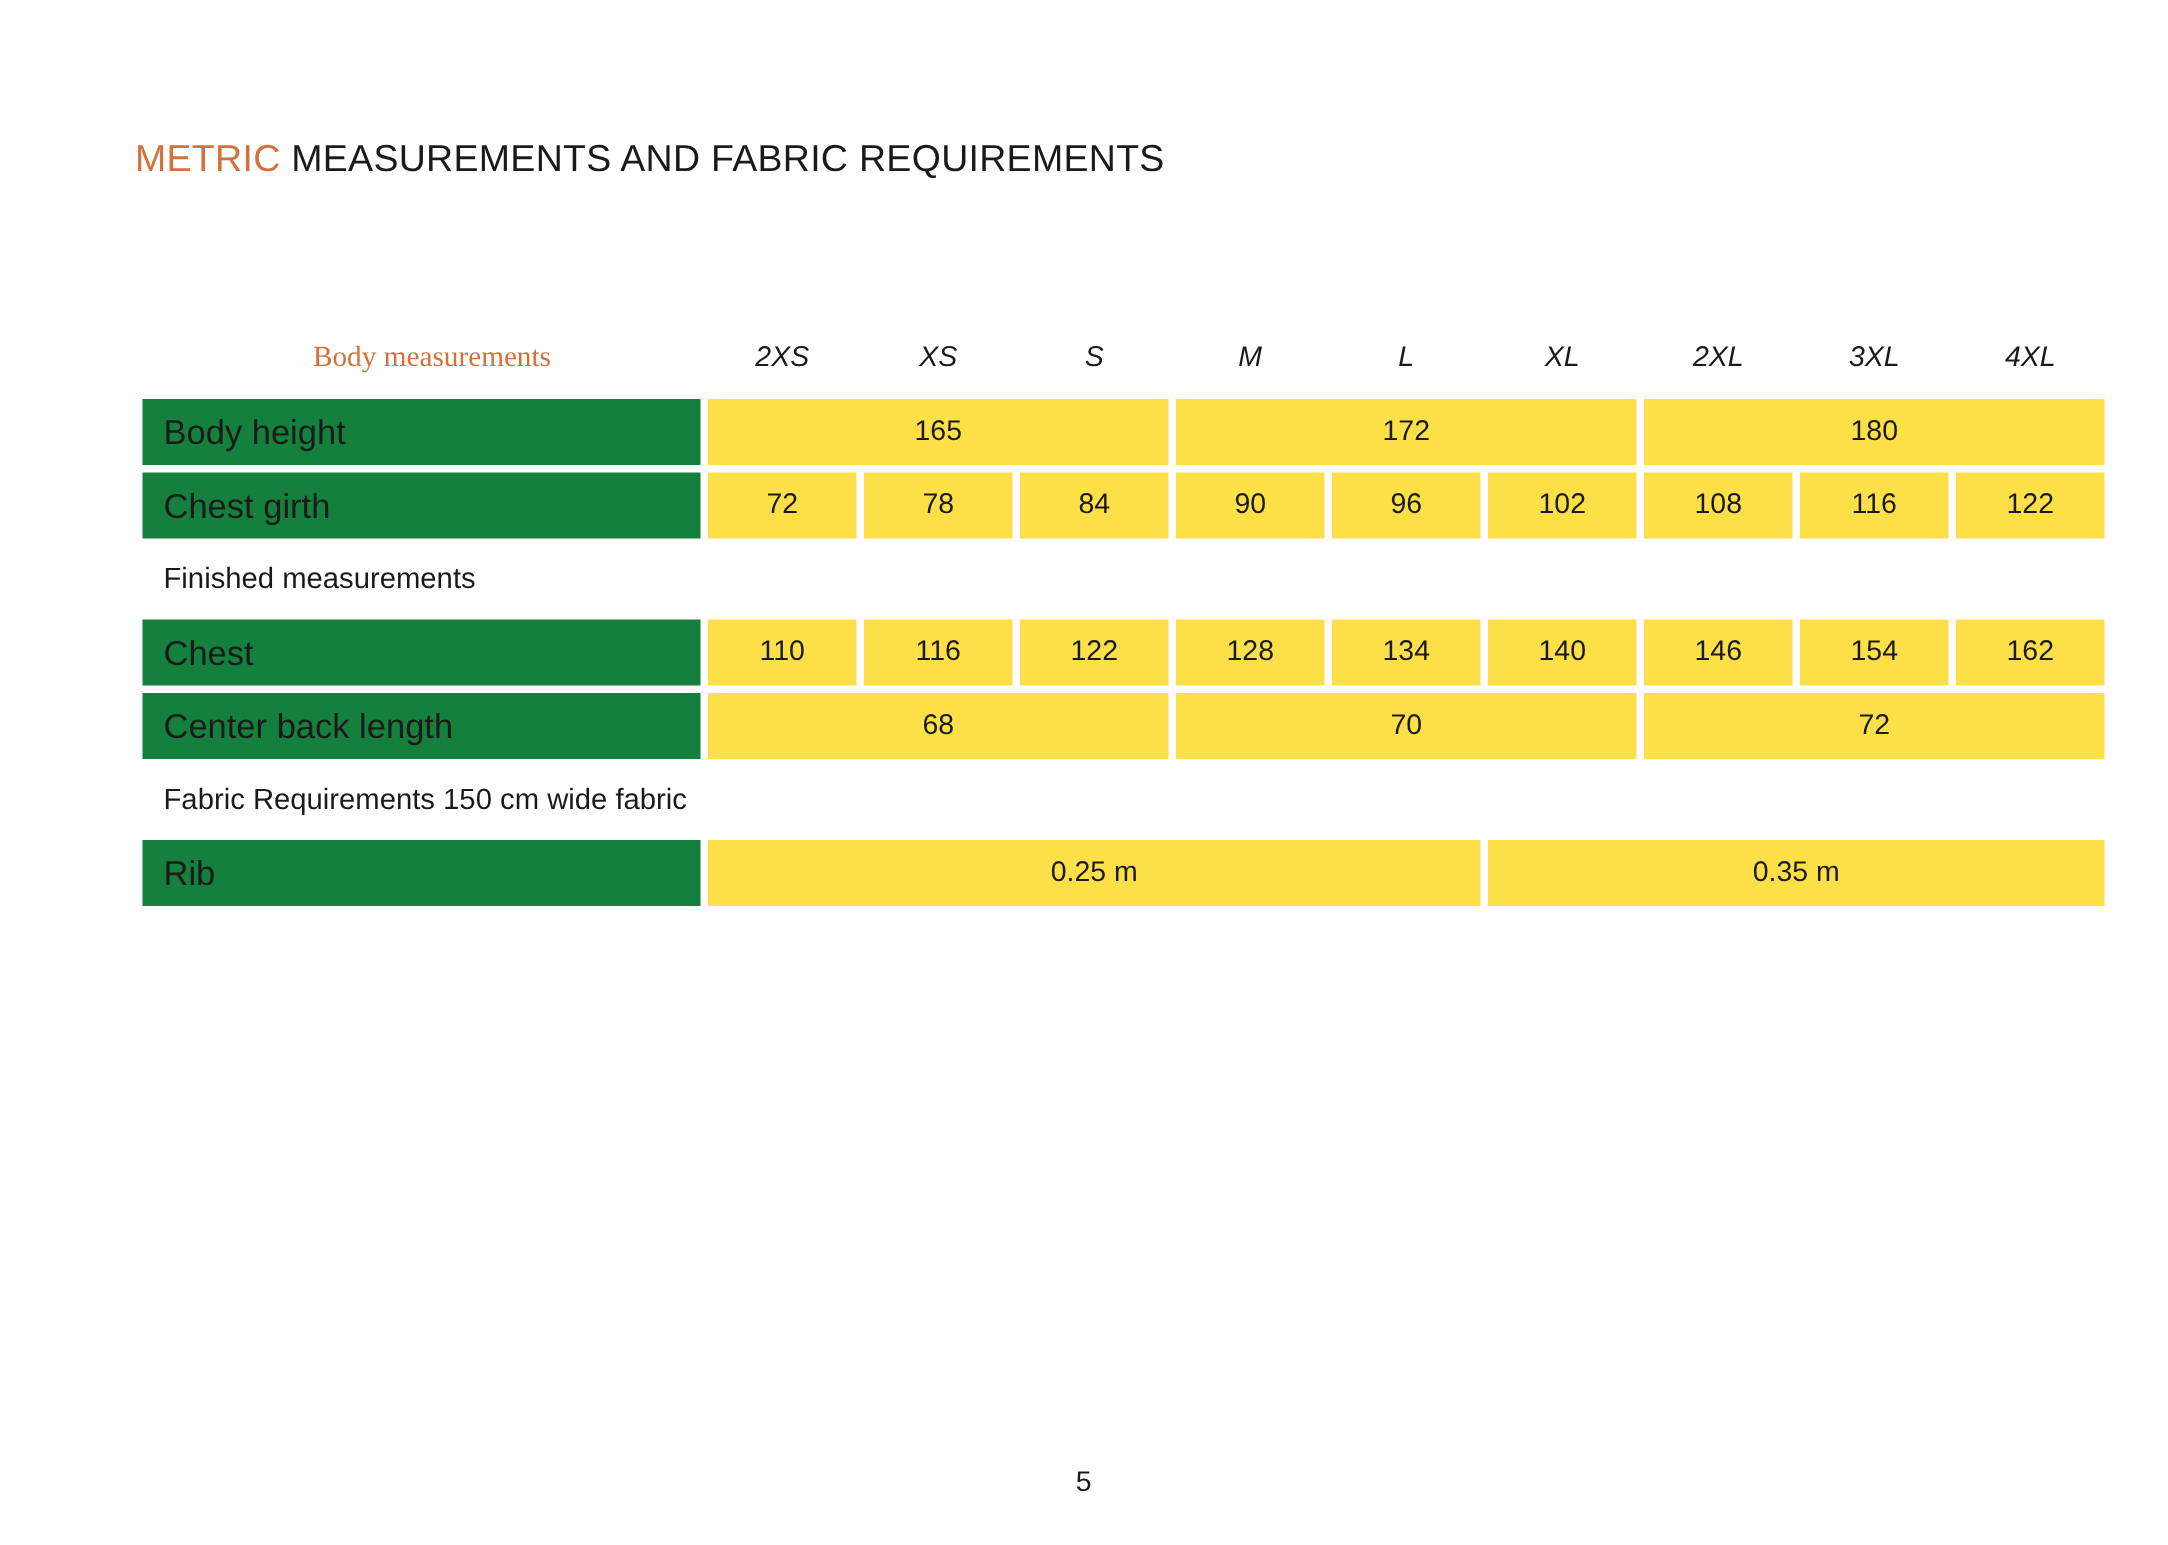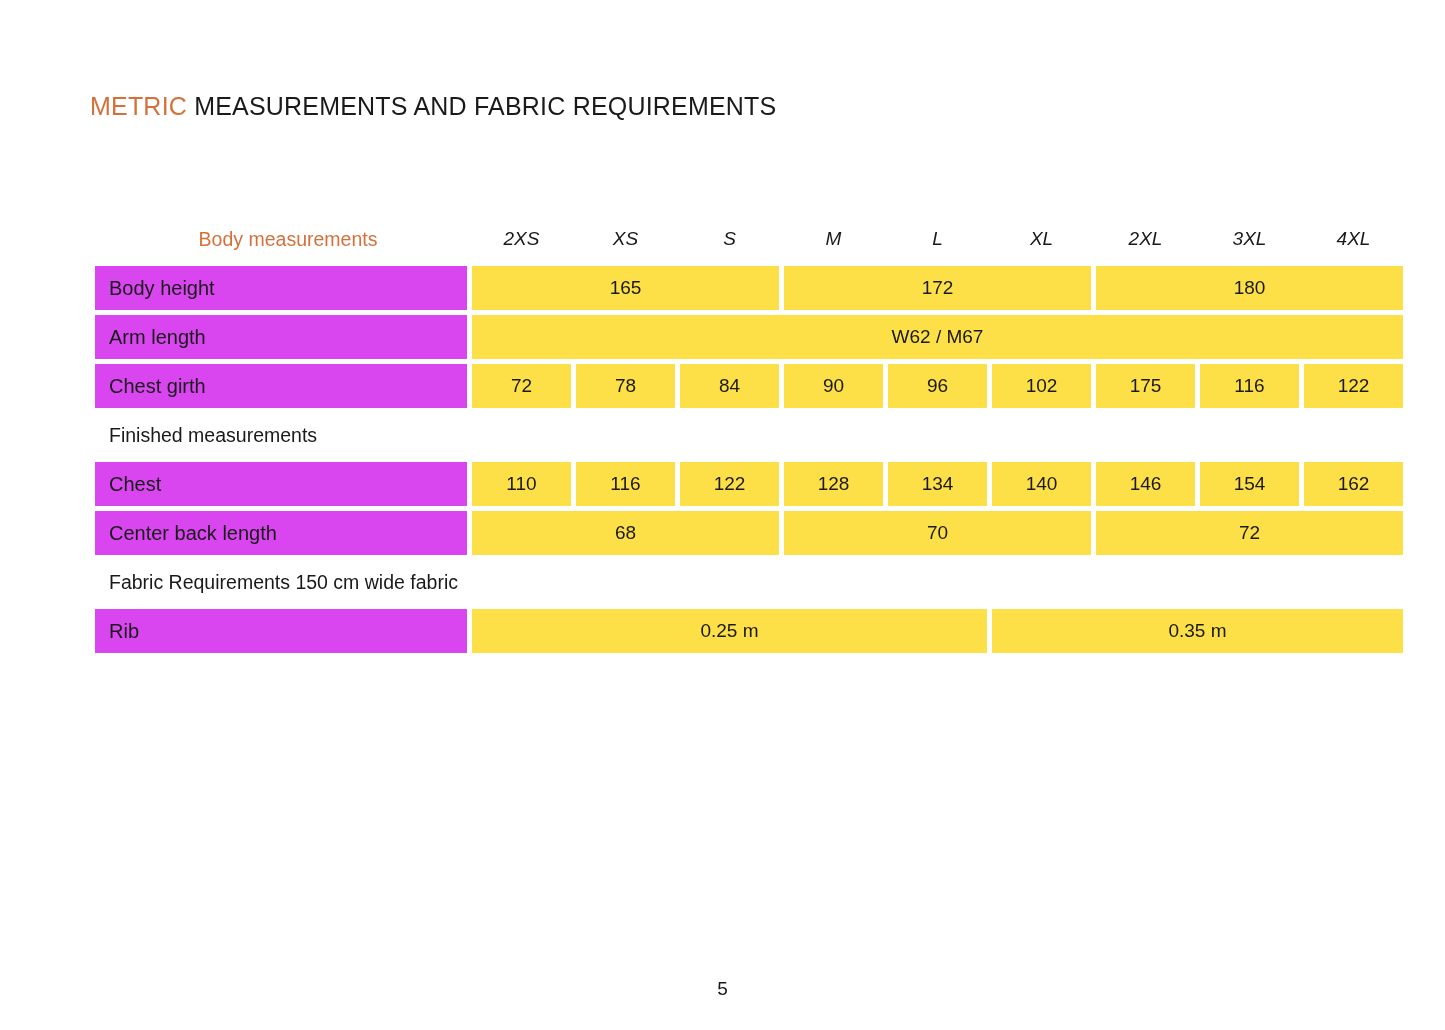--- a/index.html
+++ b/index.html
@@ -66,32 +66,33 @@
   
   col.label { width: 372px; }
   col.size  { width: 99px; }
 
   .hdr-label {
     color: #d4713b;
     text-align: left;
     padding-left: 14px !important;
     font-size: 19.5px;
     background: transparent;
+    font-family: Liberation Serif, serif;
   }
   .hdr-size {
     color: #1a1a1a;
     background: transparent;
     font-size: 19px;
     font-style: italic;
   }
   .rowlabel {
-    background: #d946ef;
+    background: #15803d;
     text-align: left !important;
     padding-left: 14px !important;
-    font-size: 20px;
+    font-size: 23px;
     color: #1a1a1a;
   }
   .cell {
     background: #fde047;
     color: #1a1a1a;
     font-size: 19px;
   }
   .section-title {
     background: transparent !important;
     text-align: left !important;
@@ -149,32 +150,28 @@
           <th class="hdr-size">3XL</th>
           <th class="hdr-size">4XL</th>
         </tr>
         <tr>
           <td class="rowlabel">Body height</td>
           <td class="cell" colspan="3">165</td>
           <td class="cell" colspan="3">172</td>
           <td class="cell" colspan="3">180</td>
         </tr>
         <tr>
-          <td class="rowlabel">Arm length</td>
-          <td class="cell" colspan="9">W62  /  M67</td>
-        </tr>
-        <tr>
           <td class="rowlabel">Chest girth</td>
           <td class="cell">72</td>
           <td class="cell">78</td>
           <td class="cell">84</td>
           <td class="cell">90</td>
           <td class="cell">96</td>
           <td class="cell">102</td>
-          <td class="cell">175</td>
+          <td class="cell">108</td>
           <td class="cell">116</td>
           <td class="cell">122</td>
         </tr>
         <tr>
           <td class="section-title">Finished measurements</td>
           <td class="blank" colspan="9"></td>
         </tr>
         <tr>
           <td class="rowlabel">Chest</td>
           <td class="cell">110</td>

